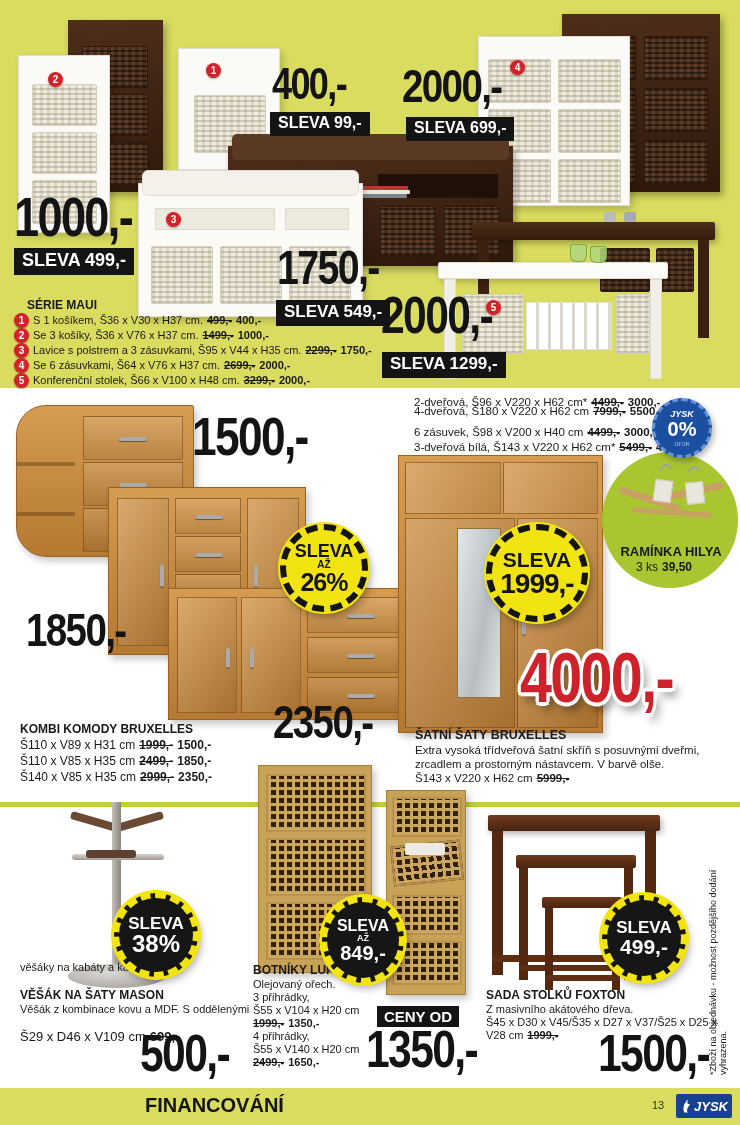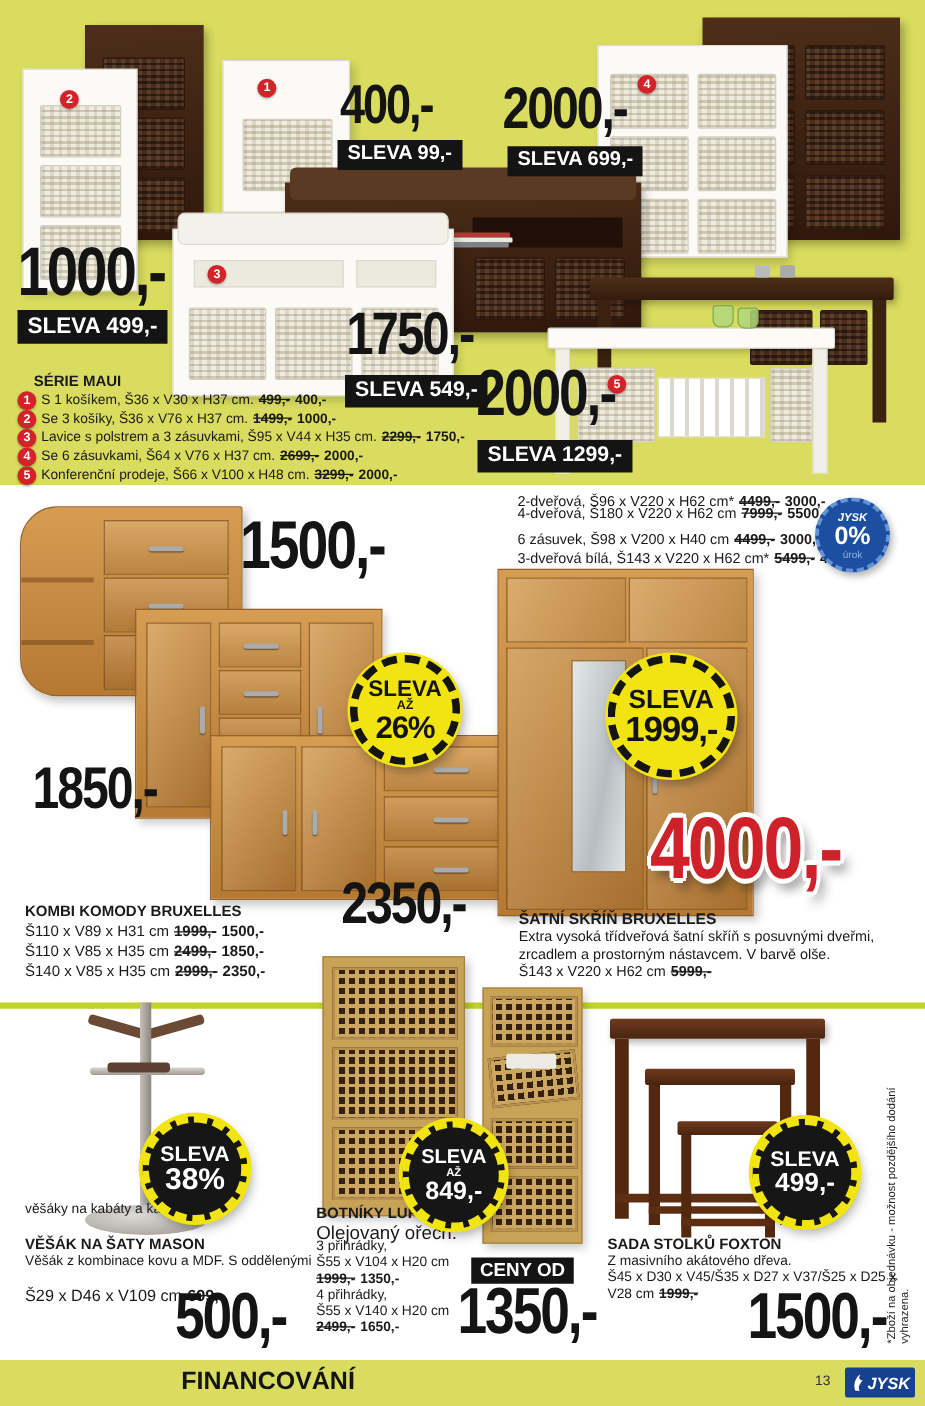--- a/index.html
+++ b/index.html
@@ -169,21 +169,21 @@
       <span class="new">1750,-</span>
     </div>
     <div class="txt row" style="left:14px;top:358px;font-size:11px">
       <span class="num-badge inline-badge">4</span>
       <span>Se 6 zásuvkami, Š64 x V76 x H37 cm.</span>
       <span class="old">2699,-</span>
       <span class="new">2000,-</span>
     </div>
     <div class="txt row" style="left:14px;top:373px;font-size:11px">
       <span class="num-badge inline-badge">5</span>
-      <span>Konferenční prodeje, Š66 x V100 x H48 cm.</span>
+      <span>Konferenční stolek, Š66 x V100 x H48 cm.</span>
       <span class="old">3299,-</span>
       <span class="new">2000,-</span>
     </div>
   </div>
 
   <div class="txt row" style="left:414px;top:396px;font-size:11.5px">
     <span>2-dveřová, Š96 x V220 x H62 cm*</span>
     <span class="old">4499,-</span>
     <span class="new">3000,-</span>
   </div>
@@ -296,28 +296,42 @@
     <span class="new">2350,-</span>
   </div>
 
   <div class="burst burst-y" style="left:486px;top:524px;width:102px;height:98px">
     <span style="font-size:21px;font-weight:bold">SLEVA</span>
     <span style="font-size:28px;font-weight:bold;letter-spacing:-1px">1999,-</span>
   </div>
 
   <div class="pbig pred" style="left:520px;top:646px;font-size:70px">4000,-</div>
 
-  <div class="txt b" style="left:415px;top:728px;font-size:12.5px">ŠATNÍ SKŘÍŇ BRUXELLES</div>
+  <div class="txt b" style="left:415px;top:728px;font-size:12.5px">ŠATNÍ ŠATY BRUXELLES</div>
   <div class="txt" style="left:415px;top:744px;font-size:11.5px">Extra vysoká třídveřová šatní skříň s posuvnými dveřmi,</div>
   <div class="txt" style="left:415px;top:758px;font-size:11.5px">zrcadlem a prostorným nástavcem. V barvě olše.</div>
   <div class="txt row" style="left:415px;top:772px;font-size:11.5px">
     <span>Š143 x V220 x H62 cm</span>
     <span class="old">5999,-</span>
   </div>
 
+  <div class="green-circle" style="left:602px;top:452px;width:136px;height:136px">
+    <div class="hbar" style="left:16px;top:44px;width:64px;height:7px;transform:rotate(18deg)"></div>
+    <div class="hbar" style="left:58px;top:36px;width:64px;height:7px;transform:rotate(-12deg)"></div>
+    <div class="hbar" style="left:30px;top:58px;width:80px;height:5px;transform:rotate(4deg)"></div>
+    <div class="hook" style="left:58px;top:12px"></div>
+    <div class="hook" style="left:86px;top:14px"></div>
+    <div style="position:absolute;left:52px;top:28px;width:18px;height:22px;background:#e9e7dd;border:1px solid #cfcdc2;transform:rotate(8deg)"></div>
+    <div style="position:absolute;left:84px;top:30px;width:18px;height:22px;background:#e9e7dd;border:1px solid #cfcdc2;transform:rotate(-6deg)"></div>
+    <div class="txt b" style="left:14px;top:92px;font-size:13px;width:110px;text-align:center">RAMÍNKA HILYA</div>
+    <div class="txt row" style="left:34px;top:108px;font-size:12px">
+      <span>3 ks</span>
+      <span class="b">39,50</span>
+    </div>
+  </div>
 
   <div class="divider"></div>
 
   <div style="position:absolute;left:48px;top:798px;width:140px;height:196px">
     <div class="hbar" style="left:22px;top:20px;width:52px;height:8px;transform:rotate(16deg);background:#6b4a35"></div>
     <div class="hbar" style="left:64px;top:20px;width:52px;height:8px;transform:rotate(-16deg);background:#6b4a35"></div>
     <div class="pole" style="left:64px;top:4px;width:9px;height:170px"></div>
     <div style="position:absolute;left:24px;top:56px;width:92px;height:6px;background:linear-gradient(180deg,#d8d5d0,#a09a92);border-radius:3px"></div>
     <div style="position:absolute;left:38px;top:52px;width:50px;height:8px;background:#5d4031;border-radius:3px"></div>
     <div style="position:absolute;left:20px;top:166px;width:98px;height:24px;background:radial-gradient(ellipse at 40% 35%,#dcdad6,#9d978f);border-radius:50%"></div>
@@ -350,21 +364,21 @@
     <div class="lattice" style="left:5px;top:150px;width:70px;height:44px"></div>
   </div>
 
   <div class="burst burst-k" style="left:322px;top:897px;width:82px;height:86px">
     <span style="font-size:16px;font-weight:bold">SLEVA</span>
     <span style="font-size:9px;font-weight:bold">AŽ</span>
     <span style="font-size:20px;font-weight:bold">849,-</span>
   </div>
 
   <div class="txt b" style="left:253px;top:963px;font-size:12px">BOTNÍKY LUPO</div>
-  <div class="txt" style="left:253px;top:978px;font-size:15px">Olejovaný ořech.</div>
+  <div class="txt" style="left:253px;top:978px;font-size:11px">Olejovaný ořech.</div>
   <div class="txt" style="left:253px;top:991px;font-size:11px">3 přihrádky,</div>
   <div class="txt" style="left:253px;top:1004px;font-size:11px">Š55 x V104 x H20 cm</div>
   <div class="txt row" style="left:253px;top:1017px;font-size:11px">
     <span class="old">1999,-</span>
     <span class="new">1350,-</span>
   </div>
   <div class="txt" style="left:253px;top:1030px;font-size:11px">4 přihrádky,</div>
   <div class="txt" style="left:253px;top:1043px;font-size:11px">Š55 x V140 x H20 cm</div>
   <div class="txt row" style="left:253px;top:1056px;font-size:11px">
     <span class="old">2499,-</span>

